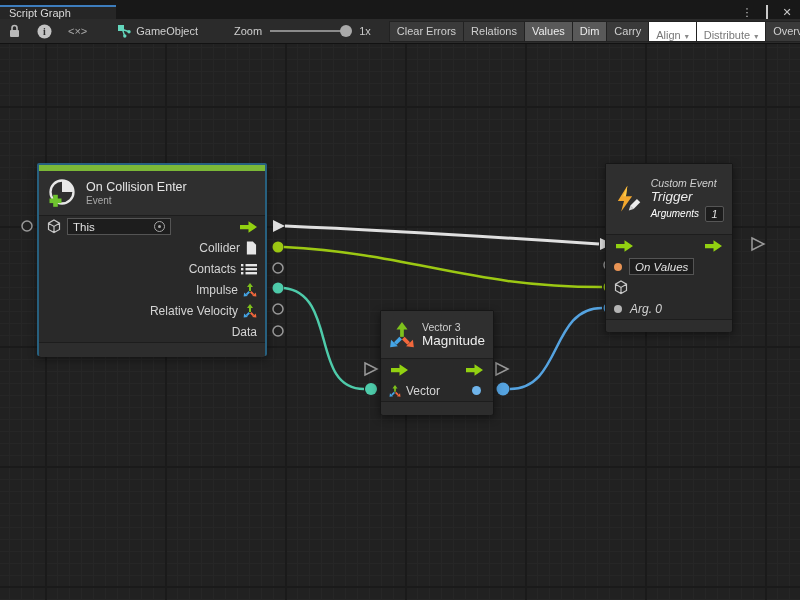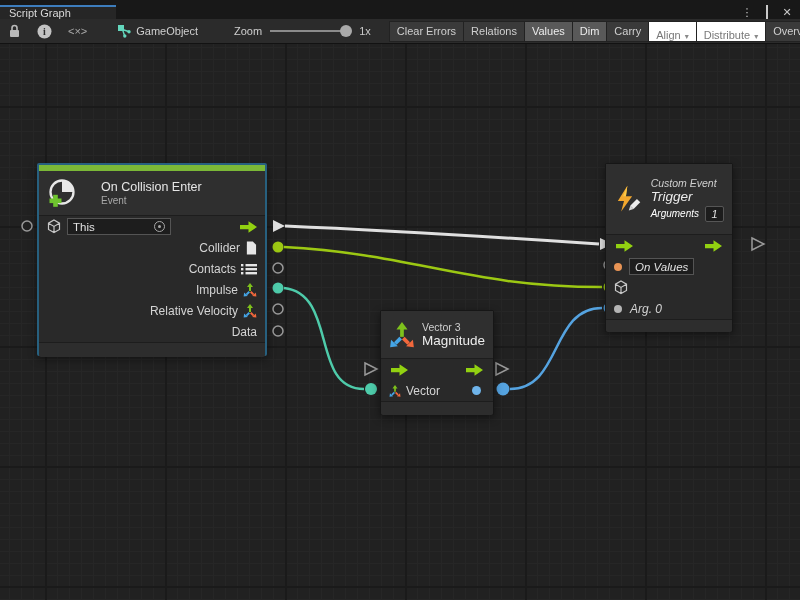--- a/index.html
+++ b/index.html
@@ -46,21 +46,21 @@
       linear-gradient(0deg,  #262626 1px, transparent 1px);
     background-size:120px 120px, 120px 120px, 12px 12px, 12px 12px;
     background-position:45px 0, 0 64px, 9px 0, 0 4px; }
   svg.wires { position:absolute; top:0; left:0; pointer-events:none; }
 
   
   .node { position:absolute; background:#292929; border:1px solid #161616;
     border-radius:2px; box-shadow:0 3px 8px rgba(0,0,0,.45); }
   .node.selected { border:2px solid #27607f; }
   .accentbar { height:6px; background:#7bb837; }
-  .nhead { display:flex; align-items:center; gap:24px; padding:0 8px; background:#2f2f2f; }
+  .nhead { display:flex; align-items:center; gap:9px; padding:0 8px; background:#2f2f2f; }
   .ndivider { height:1px; background:#1d1d1d; }
   .ntitle { font-size:12.5px; color:#e6e6e6; }
   .nsub { font-size:10px; color:#a8a8a8; margin-top:1px; }
   .nrow { height:21px; display:flex; align-items:center; padding:0 8px;
     font-size:12px; color:#d4d4d4; }
   .nrow.right { justify-content:flex-end; gap:5px; }
   .nfooter { background:#2d2d2d; border-bottom-left-radius:2px; border-bottom-right-radius:2px; }
   .field { background:#1d1d1d; border:1px solid #545454; border-radius:0;
     height:17px; display:flex; align-items:center; padding:0 5px; font-size:11.5px; color:#e0e0e0; }
   .target-icon { width:11px; height:11px; border:1.5px solid #a8a8a8; border-radius:50%;

